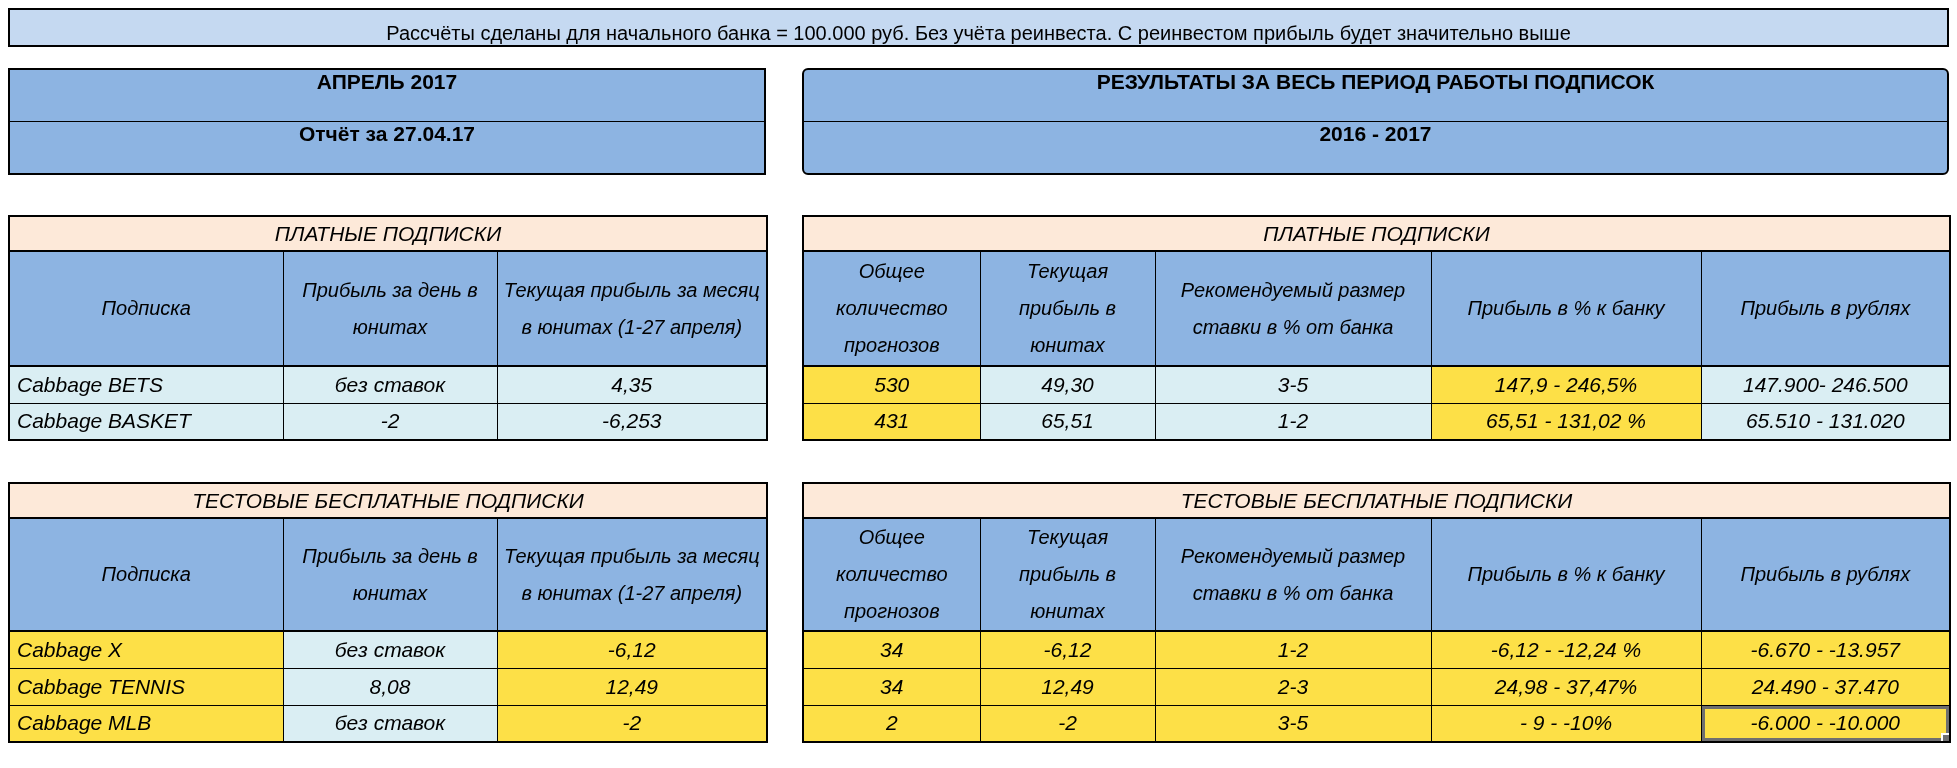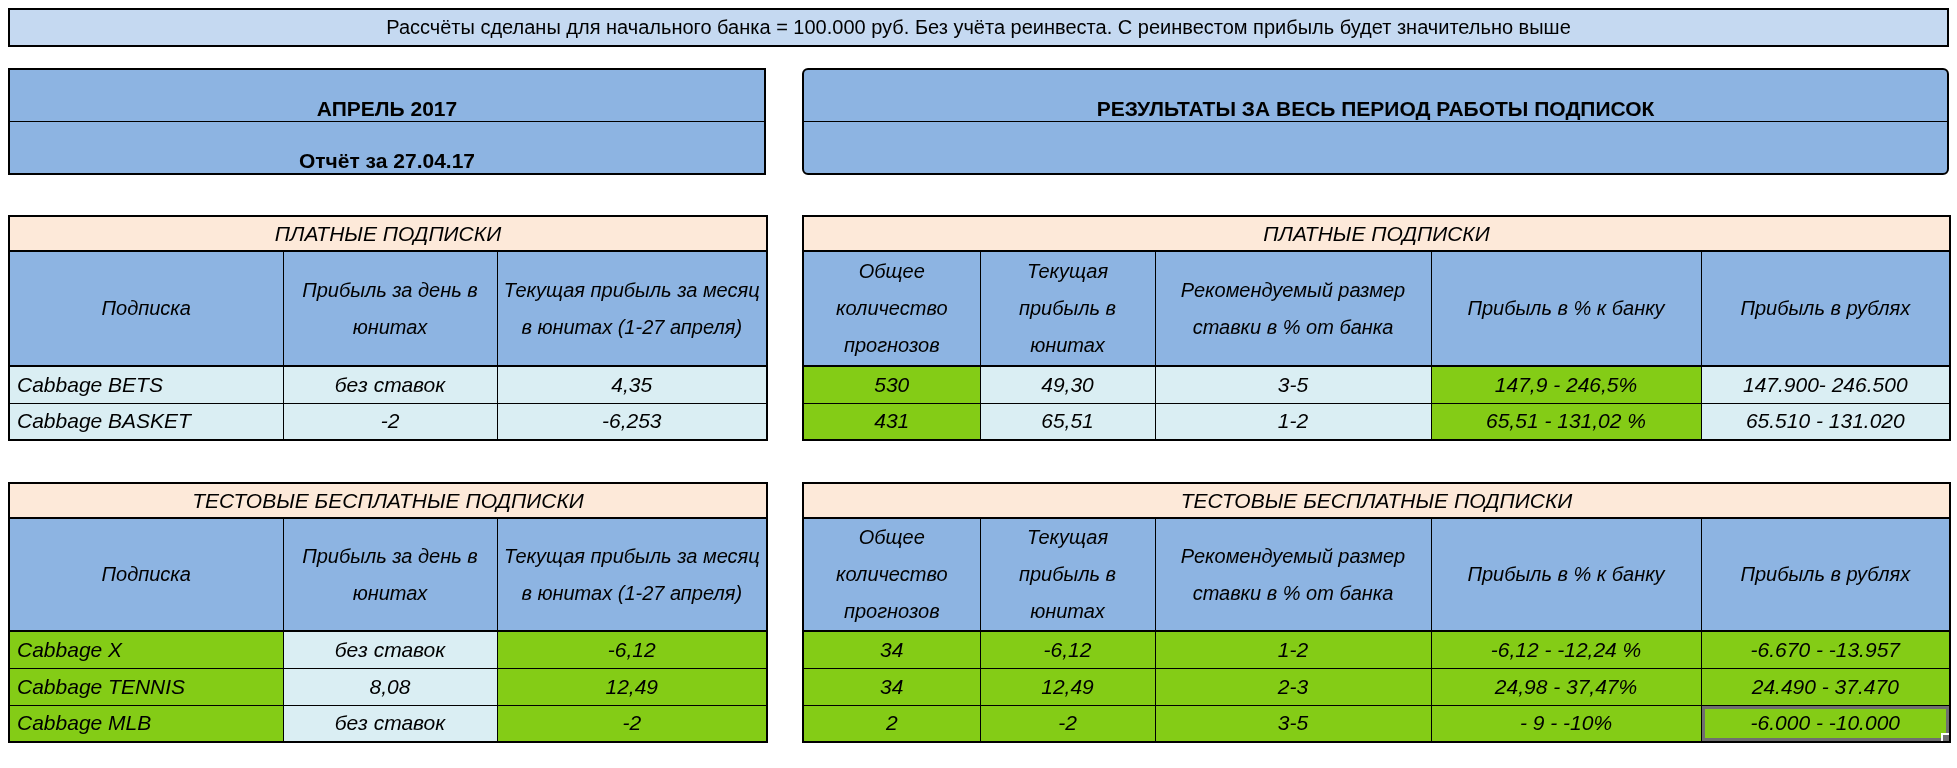--- a/index.html
+++ b/index.html
@@ -12,34 +12,34 @@
     position: relative;
     overflow: hidden;
   }
   .abs { position: absolute; }
 
   
   #banner {
     left: 8px; top: 8px; width: 1941px; height: 39px;
     background: #c5d9f1;
     border: 2px solid #000;
-    display: flex; align-items: center; justify-content: center;
+    display: flex; align-items: flex-end; justify-content: center;
     font-size: 20px;
   }
 
   
   .hblock {
     top: 68px; height: 107px;
     background: #8db4e2;
     border: 2px solid #000;
     font-weight: bold; font-size: 21px; text-align: center;
   }
   .hblock .hrow {
     height: 51px;
-    display: flex; align-items: flex-end; justify-content: center;
+    display: flex; align-items: flex-start; justify-content: center;
   }
   .hblock .hrow:first-child { border-bottom: 1px solid #000; height: 52px; }
   #left-header  { left: 8px;   width: 758px; }
   #right-header { left: 802px; width: 1147px; border-radius: 6px; }
 
   
   table {
     border-collapse: collapse;
     table-layout: fixed;
     position: absolute;
@@ -63,21 +63,21 @@
   }
   tr.head-row td {
     background: #8db4e2;
     height: 115px;
     line-height: 37px;
     font-size: 20px;
     border-bottom: 2px solid #000;
   }
   tbody.data-body td { height: 37px; margin-top: 45px; }
   .bg-cyan { background: #daeef3; }
-  .bg-lav  { background: #84cc16; }
+  .bg-lav  { background: #fde047; }
   td.left  { text-align: left; padding-left: 7px; }
 
   #t-monthly-paid { left: 8px;   top: 215px; width: 758px; }
   #t-overall-paid { left: 802px; top: 215px; width: 1147px; }
   #t-monthly-test { left: 8px;   top: 482px; width: 758px; }
   #t-overall-test { left: 802px; top: 482px; width: 1147px; }
   #t-monthly-test tr.head-row td, #t-overall-test tr.head-row td { height: 113px; }
 
   
   td.selected { position: relative; text-align: center; }
@@ -108,20 +108,23 @@
   </div>
   <div class="hrow">
     <span>Отчёт за 27.04.17</span>
   </div>
 </div>
 
 <div id="right-header" class="abs hblock">
   <div class="hrow">
     <span>РЕЗУЛЬТАТЫ ЗА ВЕСЬ ПЕРИОД РАБОТЫ ПОДПИСОК</span>
   </div>
+  <div class="hrow">
+    <span>2016 - 2017</span>
+  </div>
 </div>
 
 <table id="t-monthly-paid">
   <colgroup>
       <col style="width:274px">
       <col style="width:214px">
       <col style="width:270px">
     </colgroup>
   <tbody>
     <tr class="title-row">

